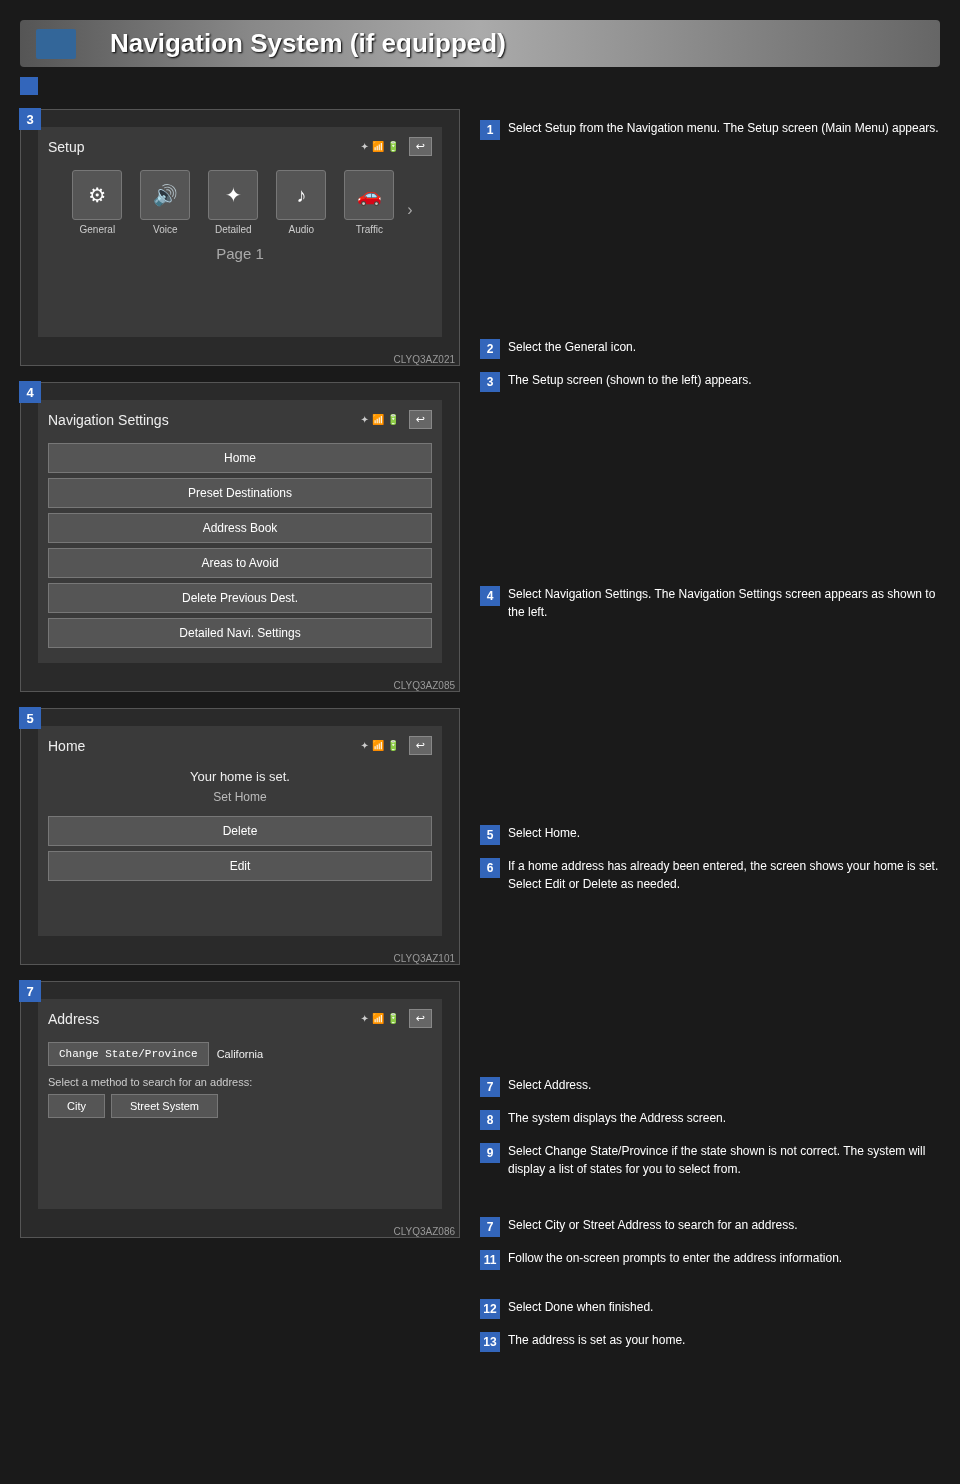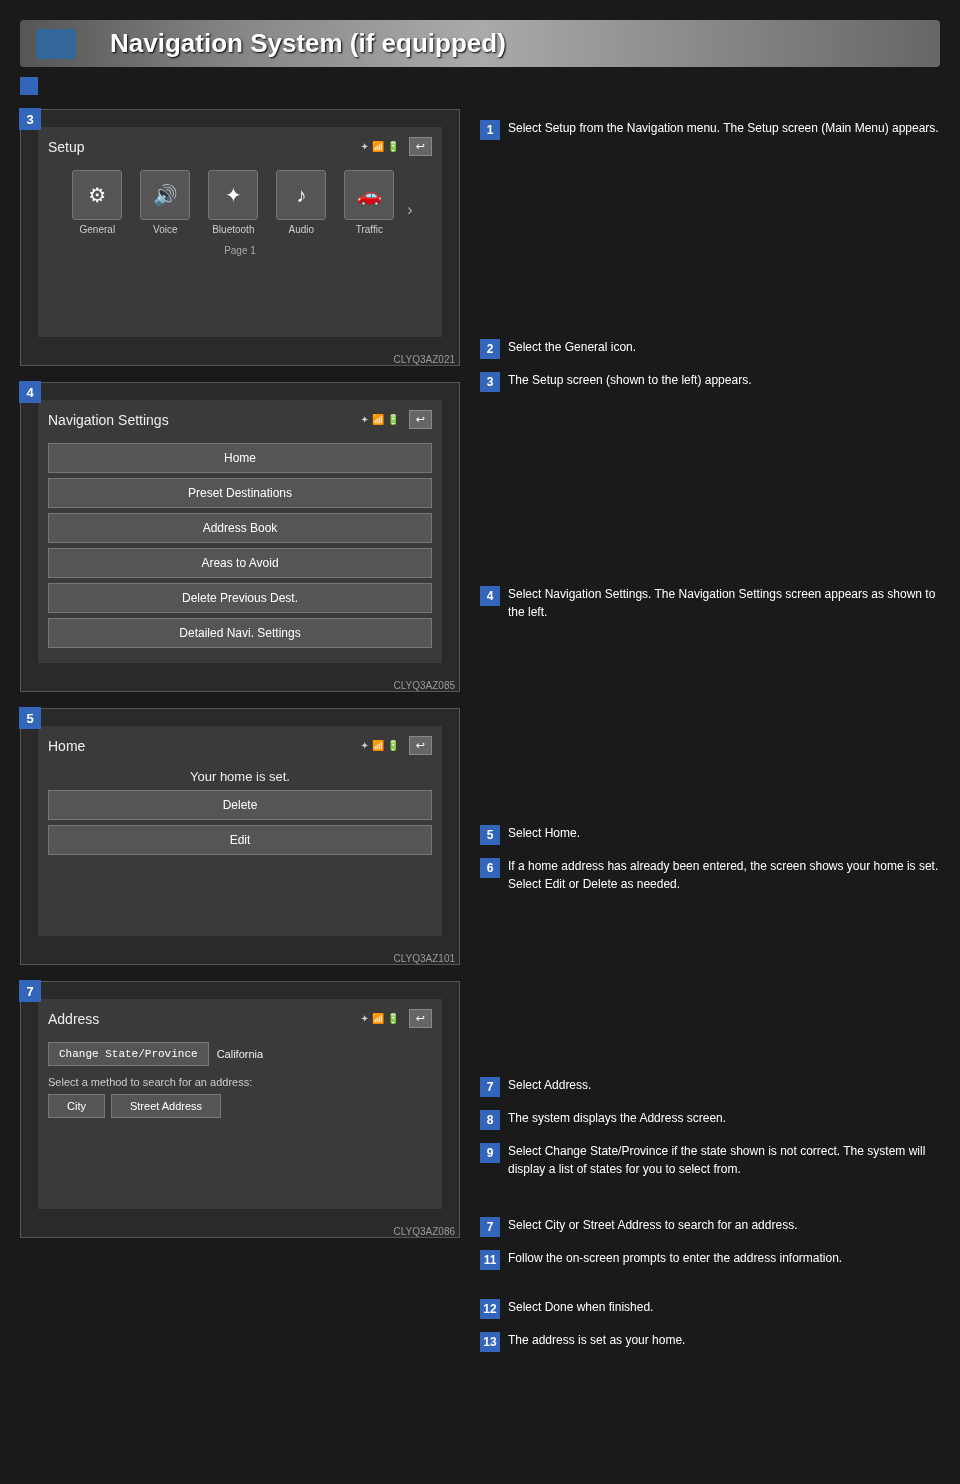--- a/index.html
+++ b/index.html
@@ -154,21 +154,21 @@
     }
     .arrow-right {
       display: flex;
       align-items: center;
       color: #aaa;
       font-size: 16px;
       padding-top: 14px;
     }
     .page-label {
       text-align: center;
-      font-size: 10px;
+      font-size: 15px;
       color: #aaa;
       margin-top: 10px;
     }
 
     
     .nav-btn {
       display: block;
       width: 100%;
       background: #555;
       border: 1px solid #777;
@@ -296,21 +296,21 @@
           <div class="setup-icon-item">
             <div class="setup-icon-box">⚙</div>
             <span class="setup-icon-label">General</span>
           </div>
           <div class="setup-icon-item">
             <div class="setup-icon-box">🔊</div>
             <span class="setup-icon-label">Voice</span>
           </div>
           <div class="setup-icon-item">
             <div class="setup-icon-box">✦</div>
-            <span class="setup-icon-label">Bluetooth</span>
+            <span class="setup-icon-label">Detailed</span>
           </div>
           <div class="setup-icon-item">
             <div class="setup-icon-box">♪</div>
             <span class="setup-icon-label">Audio</span>
           </div>
           <div class="setup-icon-item">
             <div class="setup-icon-box">🚗</div>
             <span class="setup-icon-label">Traffic</span>
           </div>
           <div class="arrow-right">›</div>
@@ -348,20 +348,21 @@
         <div class="screen-topbar">
           <span class="screen-title">Home</span>
           <div class="screen-icons">
             <span>✦</span>
             <span>📶</span>
             <span>🔋</span>
             <span class="back-btn">↩</span>
           </div>
         </div>
         <div class="home-text">Your home is set.</div>
+        <div class="home-subtext">Set Home</div>
         <button class="nav-btn">Delete</button>
         <button class="nav-btn">Edit</button>
       </div>
       <div class="code-label">CLYQ3AZ101</div>
     </div>
 
     <div class="screenshot-block">
       <div class="screen-number">7</div>
       <div class="screen-inner">
         <div class="screen-topbar">
@@ -373,21 +374,21 @@
             <span class="back-btn">↩</span>
           </div>
         </div>
         <div class="addr-row">
           <button class="addr-state-btn">Change State/Province</button>
           <span class="addr-state-val">California</span>
         </div>
         <div class="addr-method-label">Select a method to search for an address:</div>
         <div class="addr-method-row">
           <button class="addr-method-btn">City</button>
-          <button class="addr-method-btn">Street Address</button>
+          <button class="addr-method-btn">Street System</button>
         </div>
       </div>
       <div class="code-label">CLYQ3AZ086</div>
     </div>
 
   </div>
 
   <div class="right-col">
 
     <div class="right-item">

